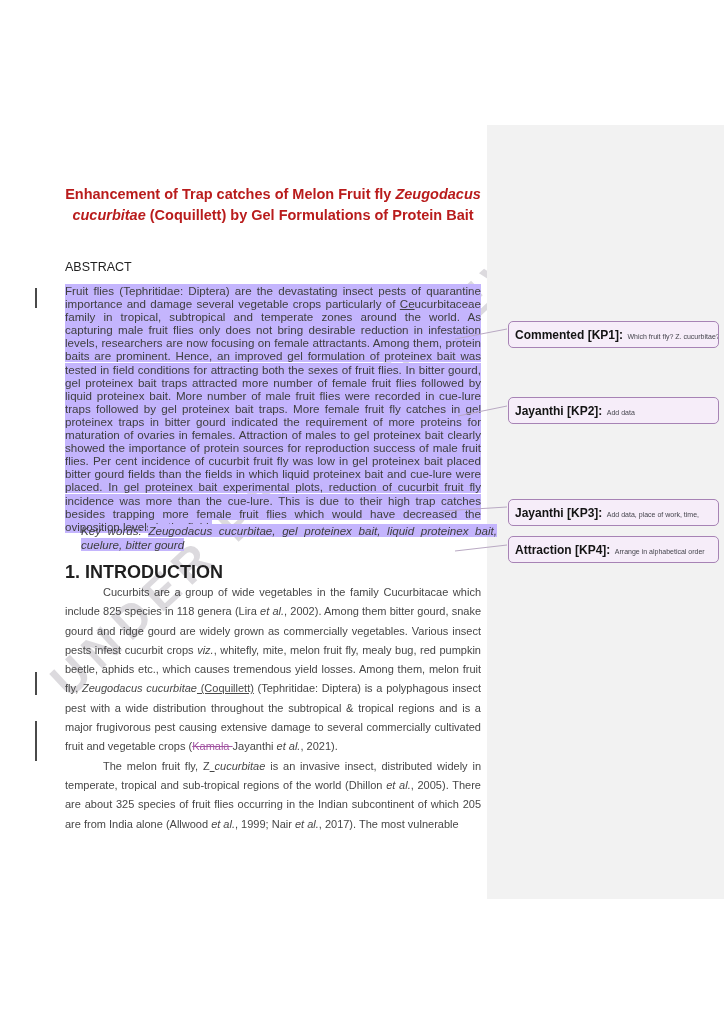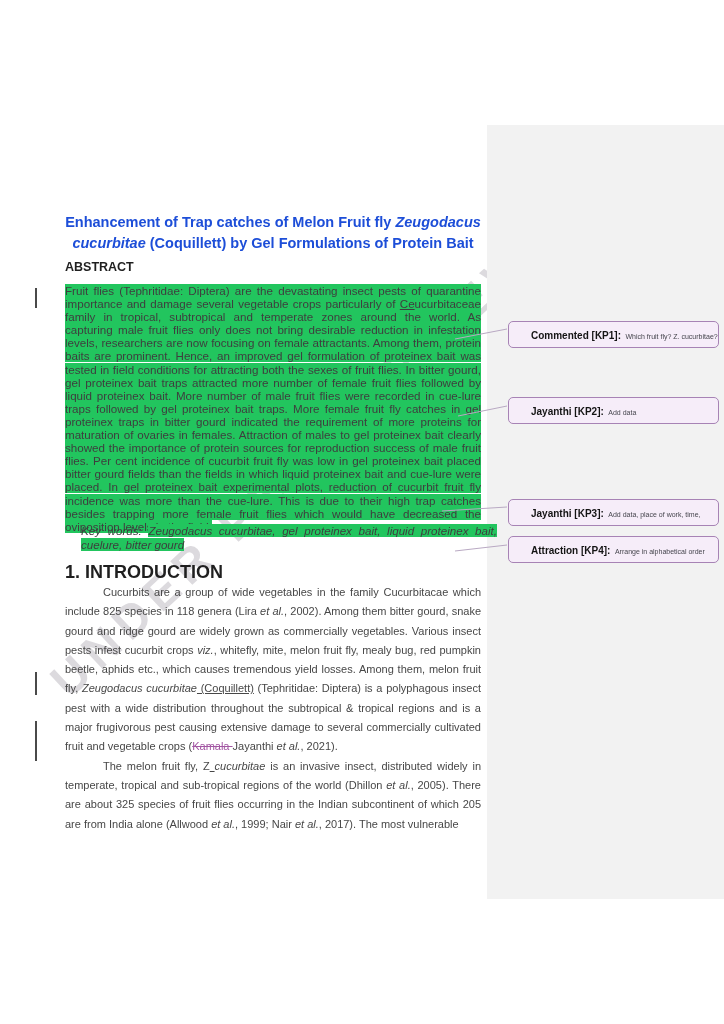--- a/index.html
+++ b/index.html
@@ -11,52 +11,52 @@
 
   
   .watermark-clip{position:absolute;left:0;top:0;width:487px;height:1024px;overflow:hidden;z-index:2;pointer-events:none;}
   .watermark{position:absolute;left:58px;top:660px;transform:rotate(-43deg);transform-origin:0 50%;
              font-size:47px;font-weight:bold;letter-spacing:8px;white-space:nowrap;
              color:rgba(126,118,132,0.27);}
 
   
   .content{position:absolute;left:65px;top:0;width:416px;z-index:3;}
   .doc-title{position:absolute;left:0;top:184px;width:416px;text-align:center;font-weight:bold;
-             font-size:14.5px;line-height:20.5px;color:#1d4ed8;margin-top:28px;}
-  .abstract-heading{position:absolute;left:0;top:260px;font-size:12.5px;font-weight:bold;color:#1f1f1f;}
+             font-size:14.5px;line-height:20.5px;color:#b91c1c;}
+  .abstract-heading{position:absolute;left:0;top:260px;font-size:12.5px;font-weight:normal;color:#1f1f1f;}
   .abstract-body{position:absolute;left:0;top:284px;width:416px;font-size:11.6px;line-height:13.1px;
                  text-align:justify;color:#3e3e3e;}
   .keywords{position:absolute;left:16px;top:524px;width:416px;font-size:11.6px;line-height:13.8px;
             text-align:justify;color:#3e3e3e;}
   .intro-heading{position:absolute;left:0;top:562px;font-size:18px;font-weight:bold;color:#1f1f1f;text-align:center;}
   .intro-body{position:absolute;left:0;top:583px;width:416px;font-size:11px;line-height:19.3px;
               text-align:justify;color:#474747;}
   .intro-body p{margin:0;text-indent:38px;}
 
   
   .sg-i{font-style:italic;}
   .sg-u{text-decoration:underline;}
   .sg-d{text-decoration:line-through;color:#a256a2;}
-  .sg-h{background:#22c55e;}
+  .sg-h{background:#c4b5fd;}
 
   
   .change-bar{position:absolute;left:35px;width:2px;background:#4a4a4a;z-index:3;}
   .change-bar.b1{top:288px;height:20px;}
   .change-bar.b2{top:672px;height:23px;}
   .change-bar.b3{top:721px;height:40px;}
 
   
   .comment-box{position:absolute;left:508px;width:211px;box-sizing:border-box;
                background:#f6edf9;border:1px solid #a783b5;border-radius:5px;
                padding:3px 6px 4px 6px;z-index:4;white-space:nowrap;overflow:hidden;}
   .comment-box.c1{top:321px;}
   .comment-box.c2{top:397px;}
   .comment-box.c3{top:499px;}
   .comment-box.c4{top:536px;}
-  .comment-label{font-size:10px;font-weight:bold;color:#141414;margin-left:16px;}
+  .comment-label{font-size:12px;font-weight:bold;color:#141414;}
   .comment-text{font-size:7px;color:#45454d;}
 
   .leaders{position:absolute;left:0;top:0;width:724px;height:1024px;z-index:3;pointer-events:none;}
 </style>
 </head>
 <body>
 
 <div class="screen">
 
   <div class="comments-pane"></div>

